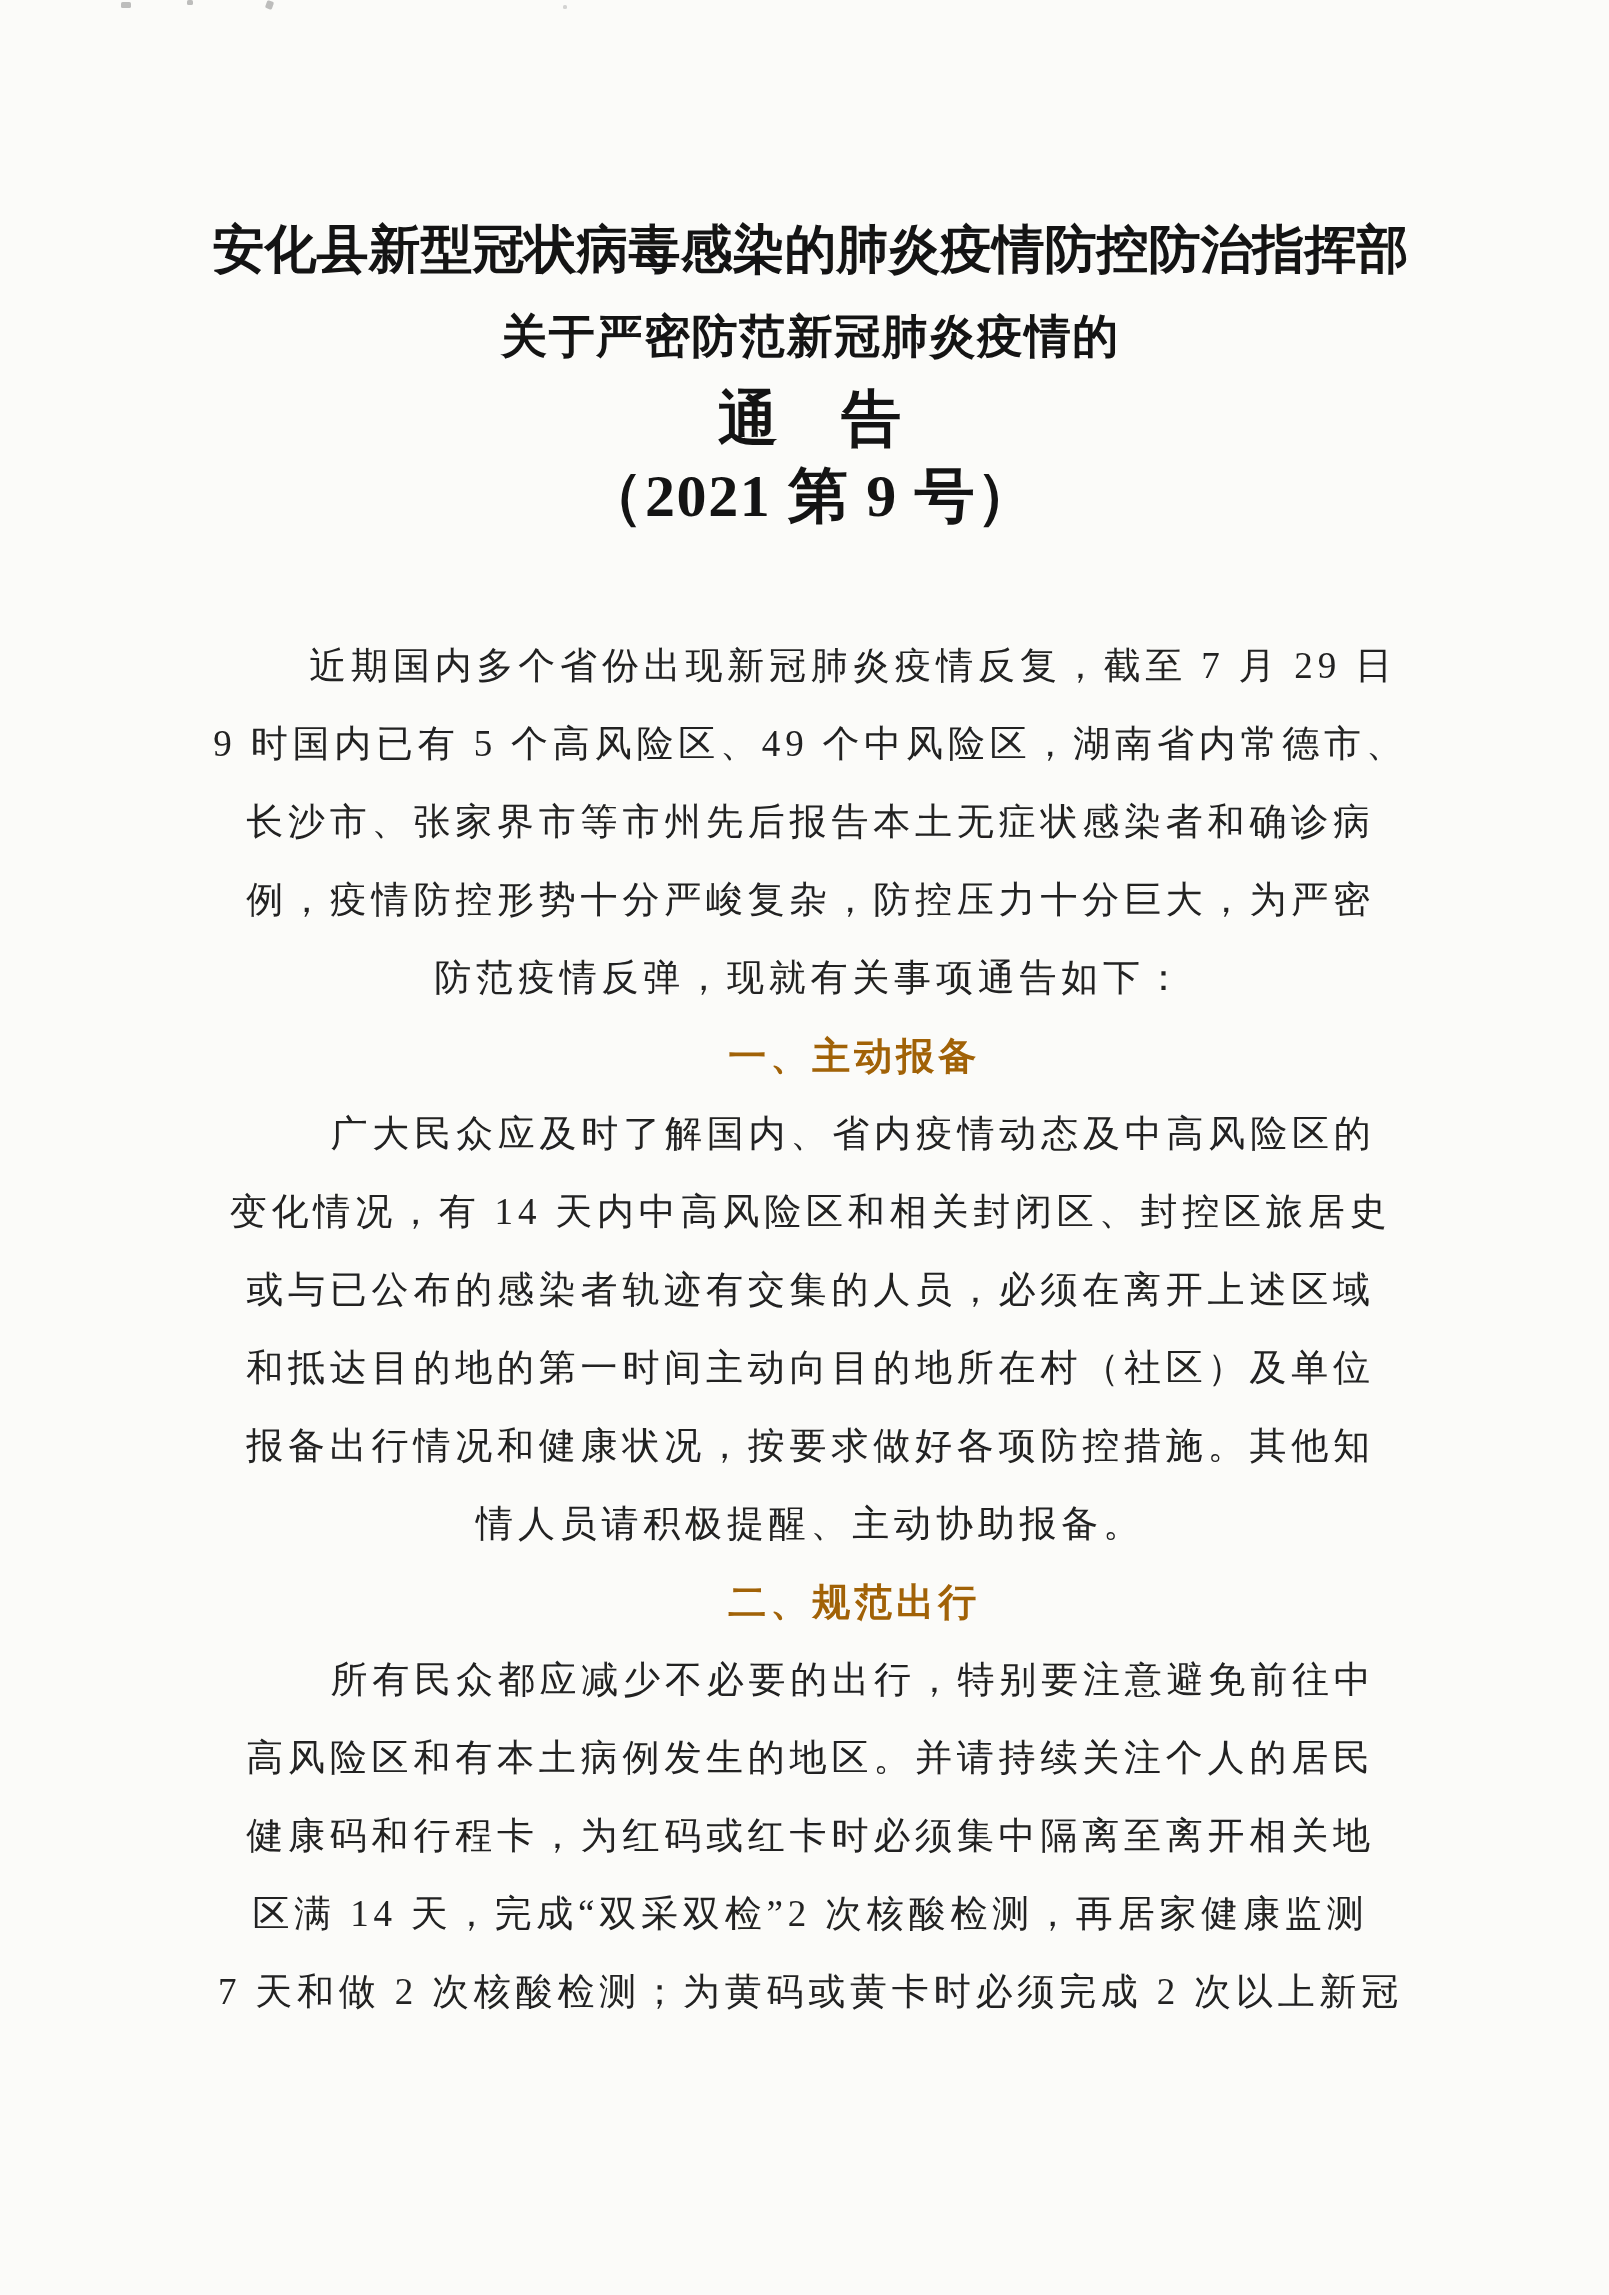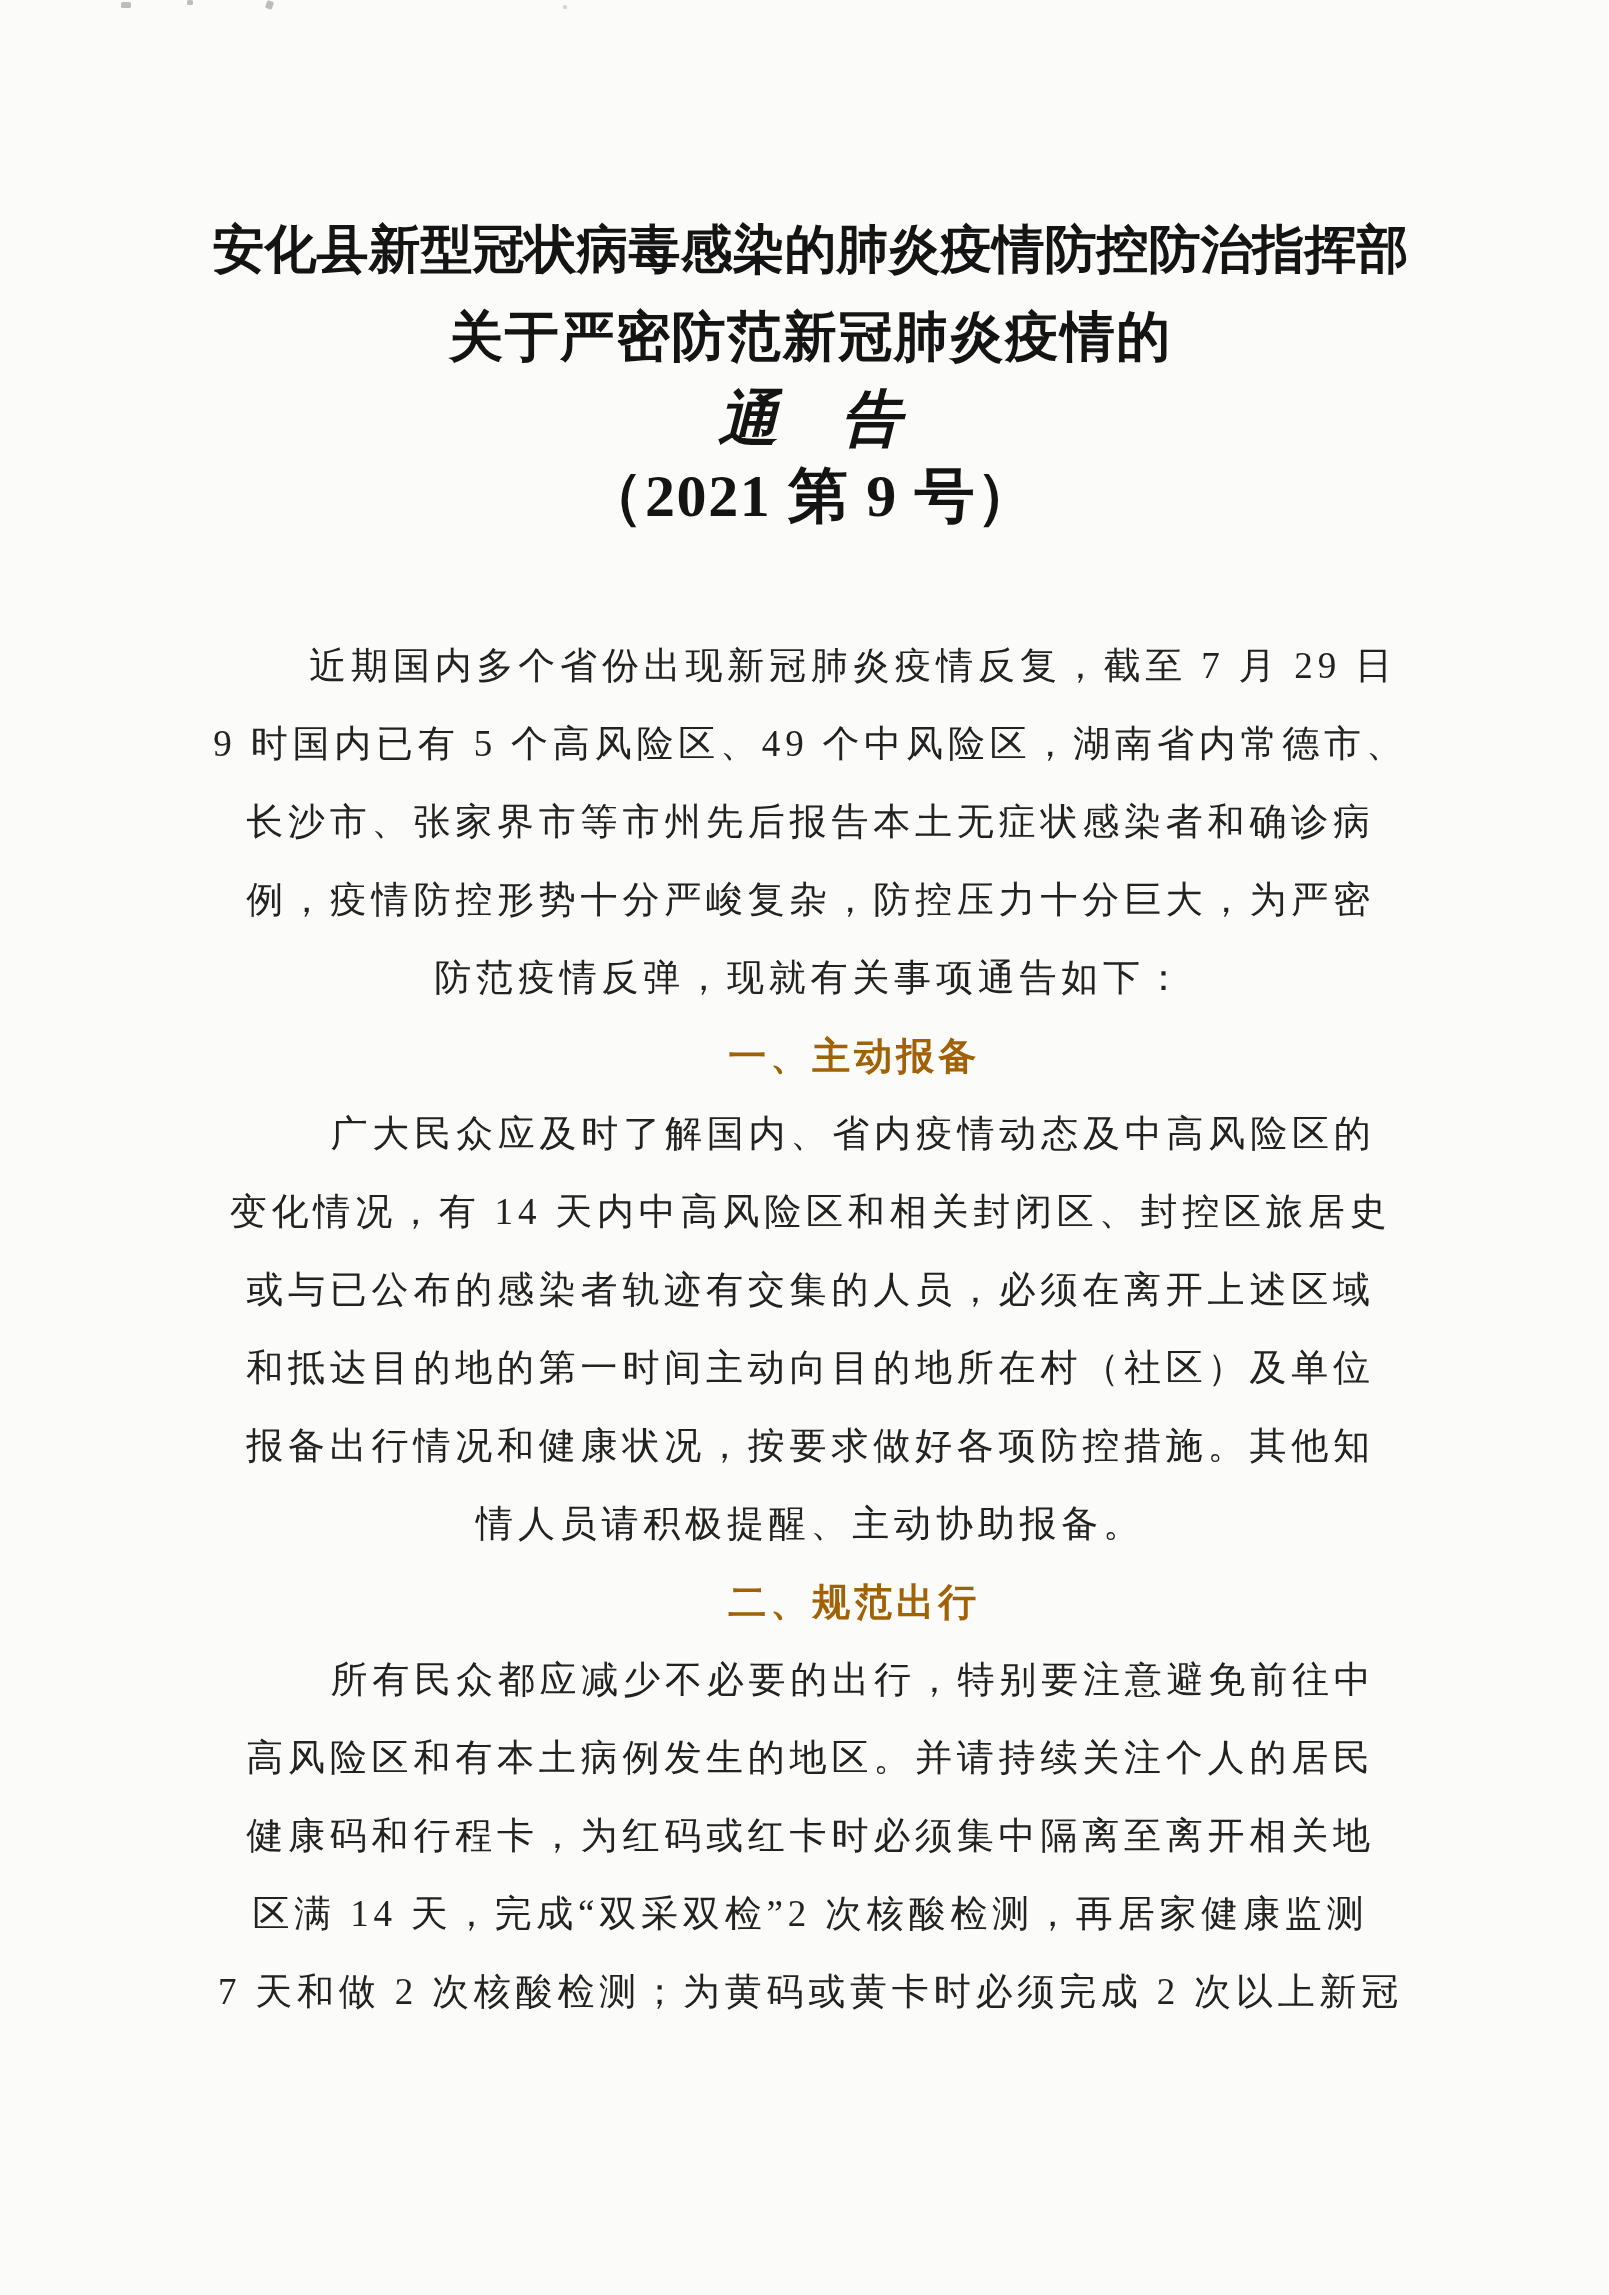--- a/index.html
+++ b/index.html
@@ -36,32 +36,31 @@
     font-weight: bold;
     color: #141414;
   }
   .title-line1 {
     font-size: 52px;
     line-height: 90px;
     letter-spacing: 0px;
     white-space: pre;
   }
   .title-line2 {
-    font-size: 54px;
+    font-size: 46px;
     line-height: 84px;
     letter-spacing: 1.6px;
     white-space: pre;
     font-family: Liberation Serif, serif;
   }
   .doc-type {
     font-size: 60px;
     line-height: 80px;
     letter-spacing: 1.6px;
     white-space: pre;
-    font-style: italic;
   }
   .doc-number {
     font-size: 60px;
     line-height: 74px;
     letter-spacing: 1.6px;
     white-space: pre;
   }
 
   .doc-body {
     margin-top: 94px;

